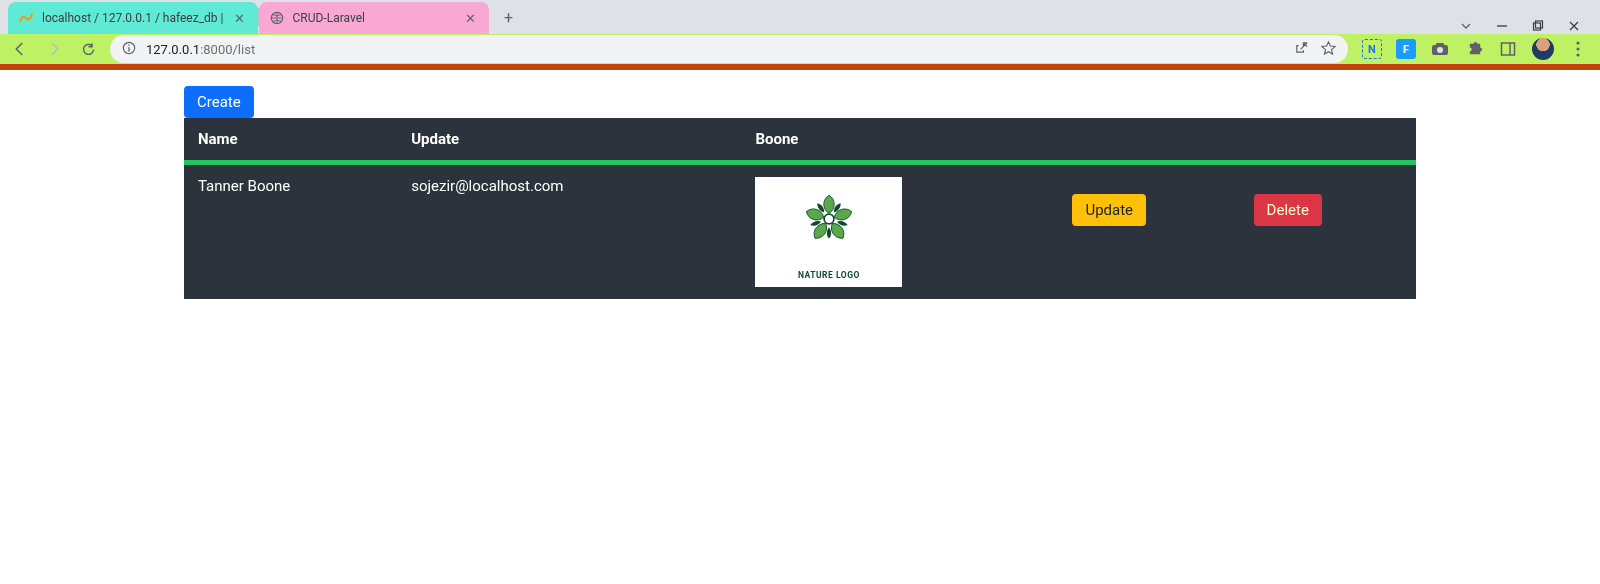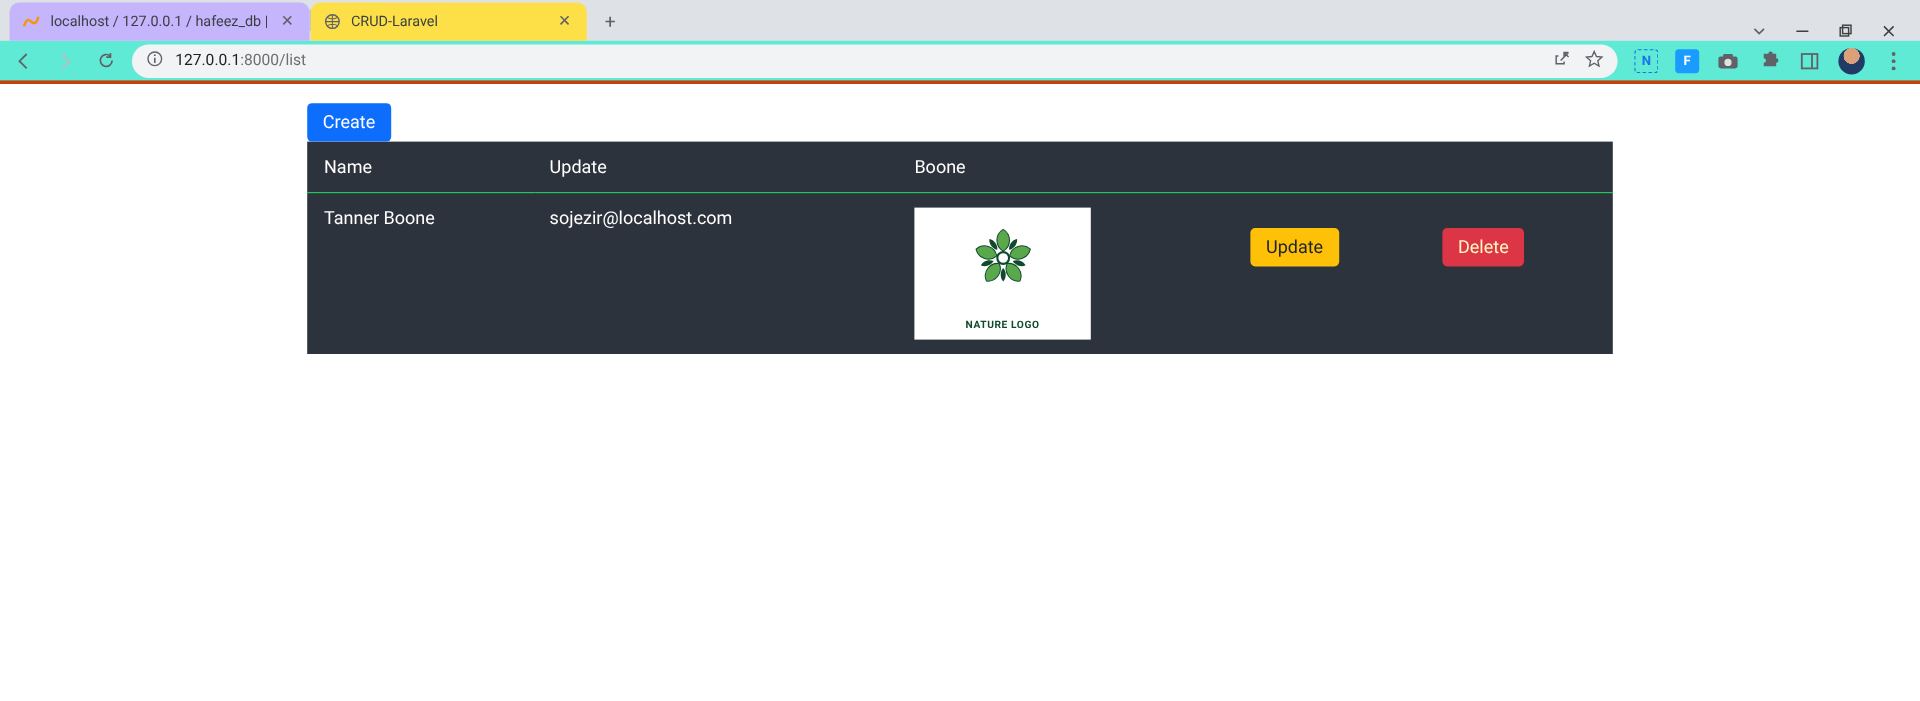--- a/index.html
+++ b/index.html
@@ -24,22 +24,22 @@
       height: 32px;
       padding: 0 10px;
       gap: 8px;
       min-width: 230px;
       font-size: 12px;
       color: #3c4043;
       border-top-left-radius: 8px;
       border-top-right-radius: 8px;
       position: relative;
     }
-    .tab.inactive { background: #c4b5fd; }
-    .tab.active { background: #fde047; }
+    .tab.inactive { background: #5eead4; }
+    .tab.active { background: #f9a8d4; }
     .tab-favicon {
       width: 16px; height: 16px;
       display:flex;align-items:center;justify-content:center;
       font-size: 12px;
     }
     .tab-title { flex:1; white-space:nowrap; overflow:hidden; text-overflow:ellipsis; }
     .tab-close {
       width:16px;height:16px;display:flex;align-items:center;justify-content:center;
       font-size:13px;color:#5f6368;border-radius:50%;
     }
@@ -51,24 +51,24 @@
       align-items:center;justify-content:center;font-size:16px;color:#5f6368;
       border-radius:50%;align-self:center;
     }
     .win-controls {
       margin-left:auto; display:flex; align-items:center; gap:20px;
       padding:0 18px; color:#3c4043;
     }
     .win-btn { width:16px;height:16px;display:flex;align-items:center;justify-content:center;font-size:12px; }
 
     .toolbar {
-      background:#5eead4;
+      background:#bef264;
       display:flex;align-items:center;height:36px;
       padding:0 8px;gap:10px;
-      border-bottom:3px solid #c2410c;
+      border-bottom:6px solid #c2410c;
     }
     .nav-btn {
       width:24px;height:24px;display:flex;align-items:center;justify-content:center;
       color:#5f6368;
     }
     .nav-btn.disabled { color:#b9bcc0; }
     .address-bar {
       flex:1;height:28px;background:#f1f3f4;border-radius:14px;
       display:flex;align-items:center;padding:0 12px;font-size:13px;color:#3c4043;
       gap:10px;
@@ -82,21 +82,21 @@
     .avatar {
       width:22px;height:22px;border-radius:50%;
       background: radial-gradient(circle at 50% 30%, #d9a07a 0 35%, #1f3b66 36% 100%);
     }
 
     
     .page {
       padding-top: 16px;
       display:flex;justify-content:center;
     }
-    .container { width:1088px; }
+    .container { width:1232px; }
 
     .btn {
       display:inline-block;
       padding:7px 13px;
       font-size:15px;
       border:none;border-radius:4px;
       cursor:pointer;font-family:inherit;
     }
     .btn-primary { background:#0d6efd;color:#ffffff; }
     .btn-warning { background:#ffc107;color:#212529; }
@@ -104,26 +104,26 @@
 
     .table {
       width:100%;
       margin-top:0;
       background:#2d333c;
       color:#ffffff;
       border-collapse:collapse;
       font-size:15px;
     }
     .table th, .table td {
-      border-top:1px solid #22c55e;
+      border-top:5px solid #22c55e;
       padding:12px 12px;
       vertical-align:top;
       text-align:left;
     }
-    .table thead th { border-top:none;font-weight:400; }
+    .table thead th { border-top:none;font-weight:700; }
     .table th:first-child, .table td:first-child { padding-left:14px; }
 
     .img-thumb {
       width:147px;height:110px;background:#ffffff;
       display:flex;flex-direction:column;align-items:center;justify-content:center;
     }
     .logo-svg { width:70px;height:70px; }
     .logo-caption {
       font-size:8.5px;font-weight:700;letter-spacing:0.5px;color:#0f4a2c;
       margin-top:16px;

